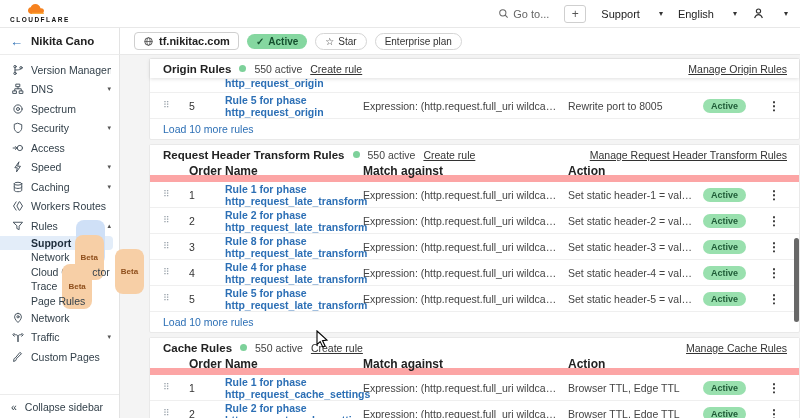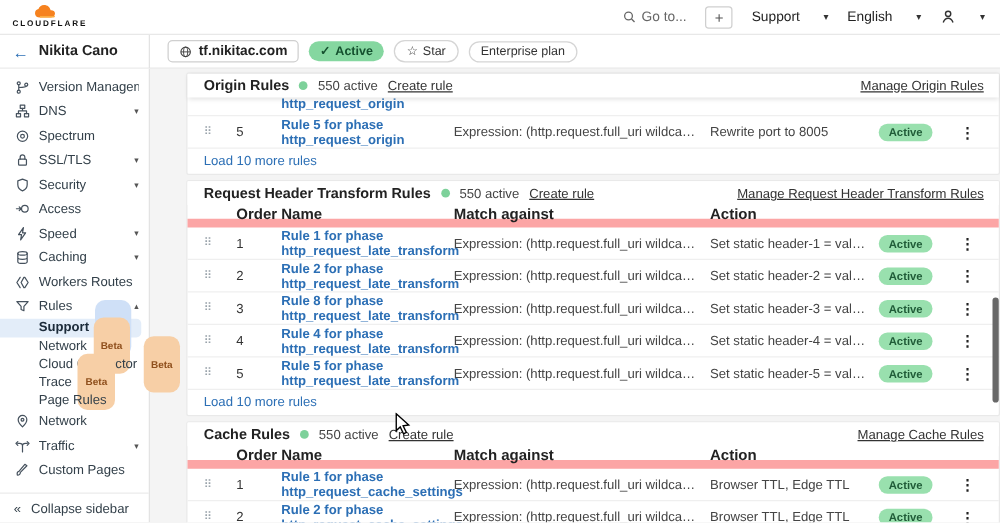--- a/index.html
+++ b/index.html
@@ -184,30 +184,20 @@
           <svg viewBox="0 0 16 16">
             <circle cx="8" cy="8" r="5.5"></circle>
             <circle cx="8" cy="8" r="2"></circle>
           </svg>
         </span>
       <span class="sb-label">Spectrum</span>
     </div>
     <div class="sb-item">
       <span class="sb-icon">
           <svg viewBox="0 0 16 16">
-            <rect x="3.8" y="7" width="8.4" height="6.5" rx="1"></rect>
-            <path d="M5.5 7V5a2.5 2.5 0 0 1 5 0v2"></path>
-          </svg>
-        </span>
-      <span class="sb-label">SSL/TLS</span>
-      <span class="sb-caret">▾</span>
-    </div>
-    <div class="sb-item">
-      <span class="sb-icon">
-          <svg viewBox="0 0 16 16">
             <path d="M8 1.8l5 1.8v4.2c0 3-2 5.2-5 6.4-3-1.2-5-3.4-5-6.4V3.6z"></path>
           </svg>
         </span>
       <span class="sb-label">Security</span>
       <span class="sb-caret">▾</span>
     </div>
     <div class="sb-item">
       <span class="sb-icon">
           <svg viewBox="0 0 16 16">
             <circle cx="10.5" cy="8" r="3.5"></circle>

